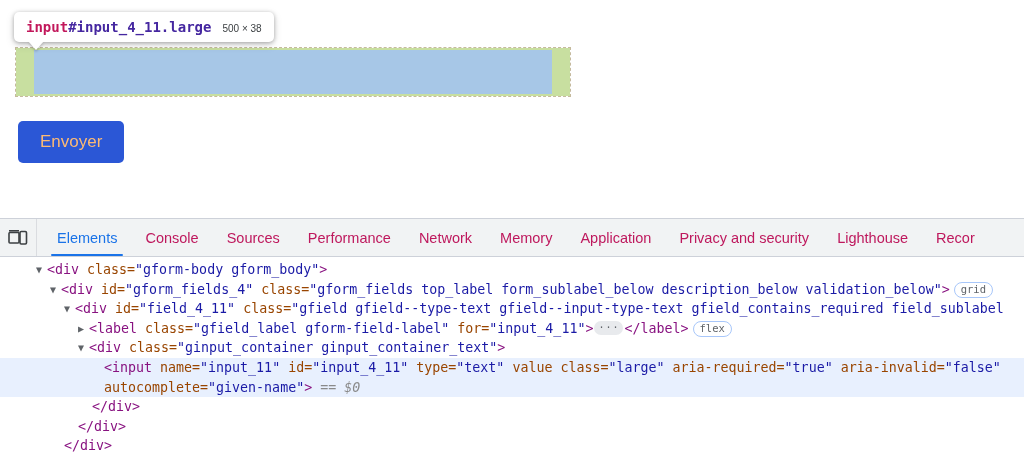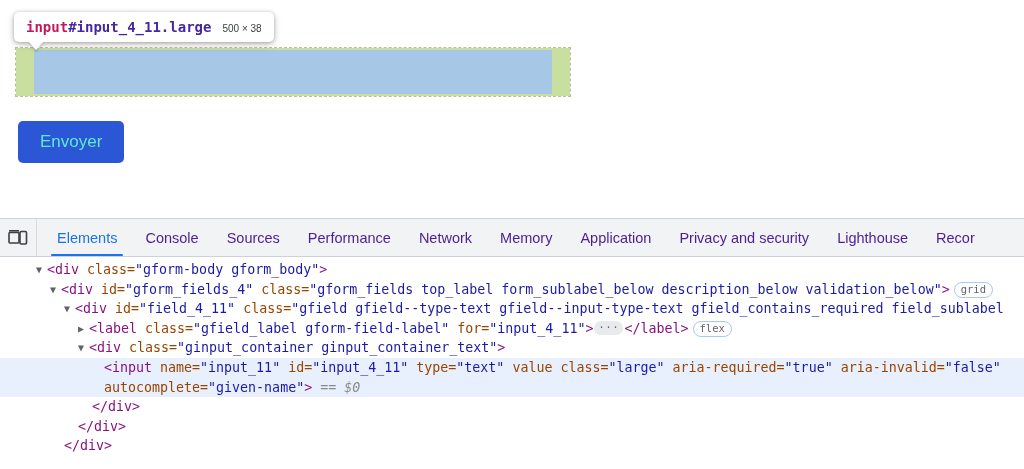--- a/index.html
+++ b/index.html
@@ -55,21 +55,21 @@
     filter: drop-shadow(0 2px 1px rgba(0,0,0,.18));
   }
   .tt-tag  { color: #c2185b; font-weight: bold; font-size: 14px; }
   .tt-id   { color: #4527a0; font-weight: bold; font-size: 14px; }
   .tt-dim  { color: #3c4043; font-size: 10px; font-family: "Liberation Sans", sans-serif; }
 
   
   .submit-btn {
     position: absolute; left: 18px; top: 121px;
     background: #2b57d6;
-    color: #5eead4;
+    color: #fdba74;
     border: none;
     border-radius: 5px;
     padding: 0 22px;
     height: 42px; line-height: 42px;
     font-size: 17px;
     font-family: "Liberation Sans", sans-serif;
     cursor: pointer;
   }
 
   
@@ -93,21 +93,21 @@
     border-right: 1px solid #dadce0;
     cursor: pointer;
   }
   .dt-devicebar svg { display:block; }
 
   .dt-tabs { display: flex; align-items: stretch; padding-left: 6px; }
   .dt-tab {
     display: flex; align-items: center;
     padding: 0 14px;
     font-size: 14.5px;
-    color: #4c1d95;
+    color: #be185d;
     white-space: nowrap;
     cursor: pointer;
     position: relative;
   }
   .dt-tab.active { color: #1a73e8; }
   .dt-tab.active:after {
     content: ""; position: absolute;
     left: 8px; right: 8px; bottom: 0; height: 2.5px;
     background: #1a73e8; border-radius: 2px;
   }

